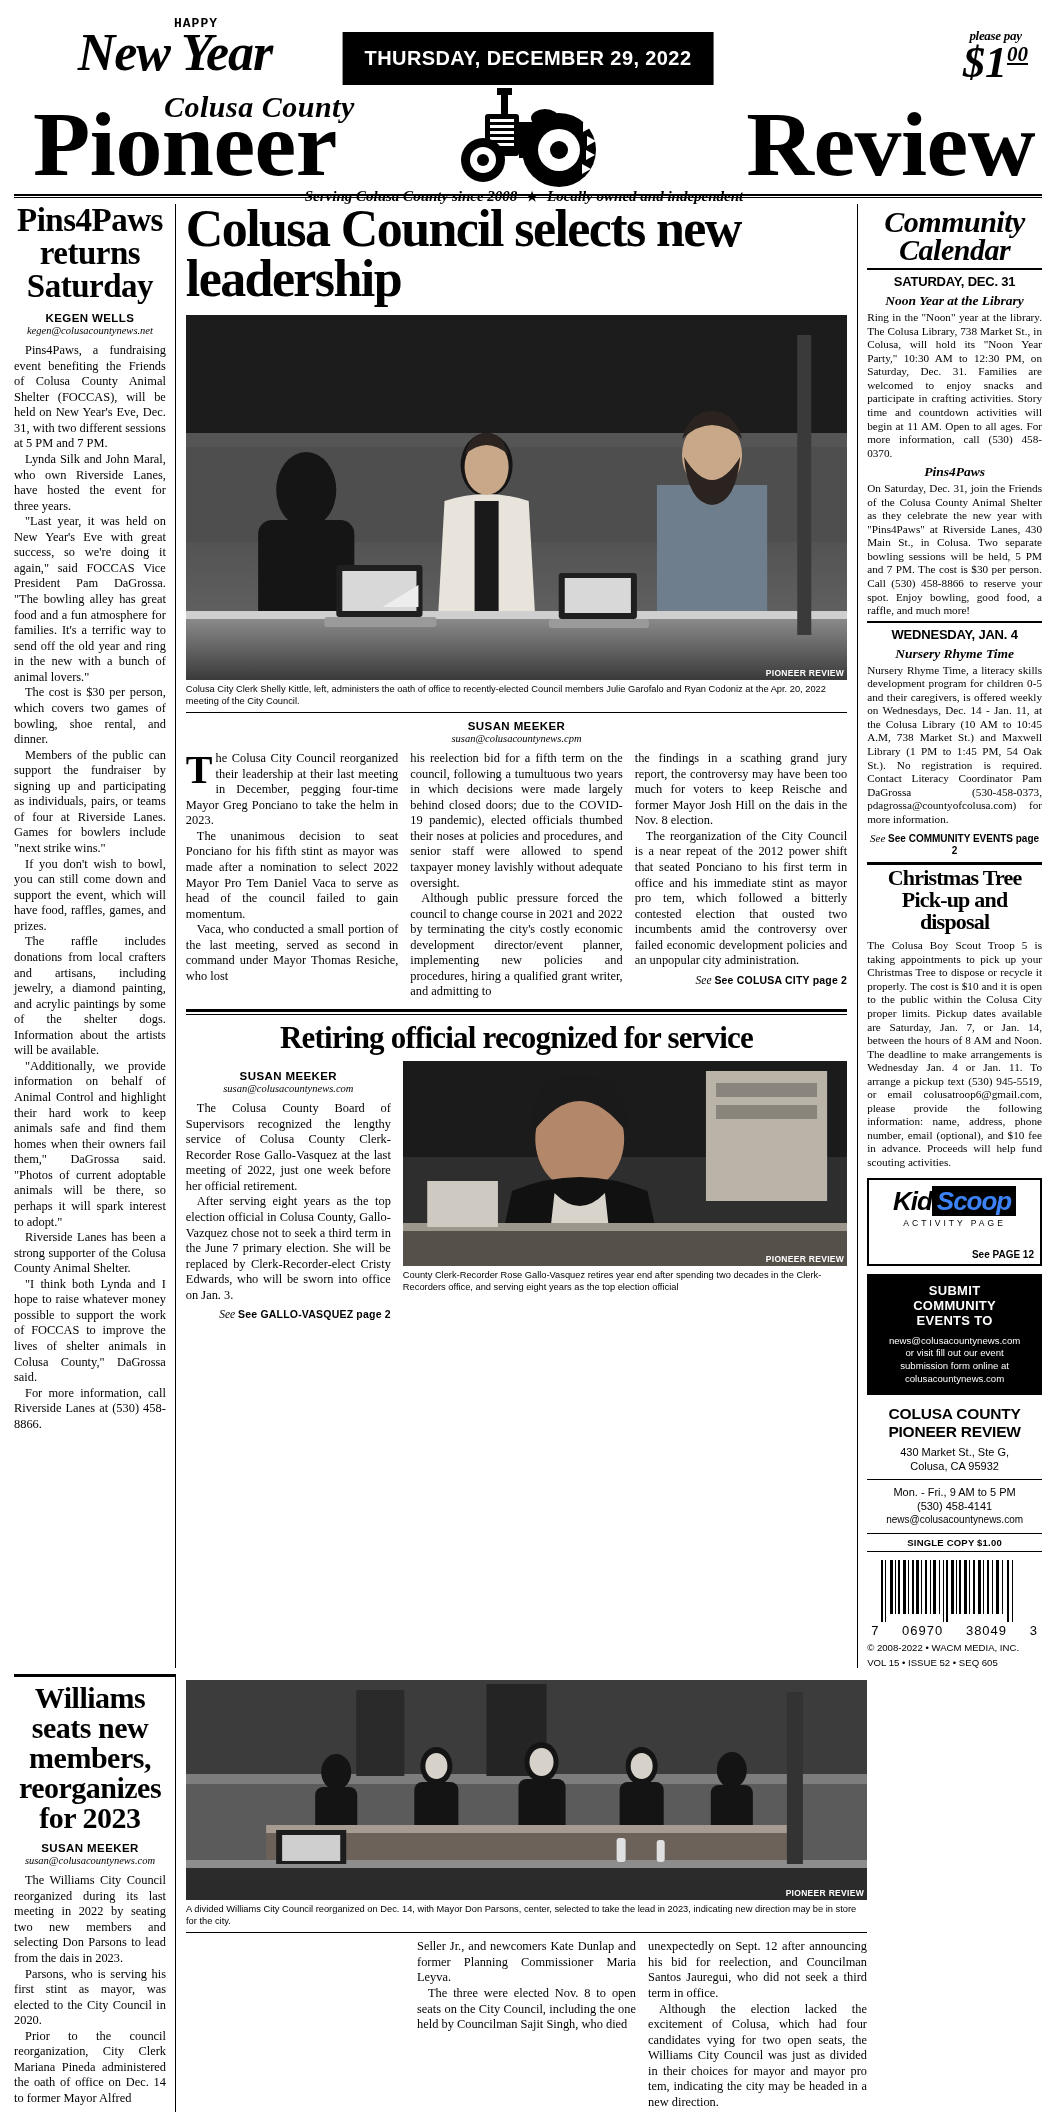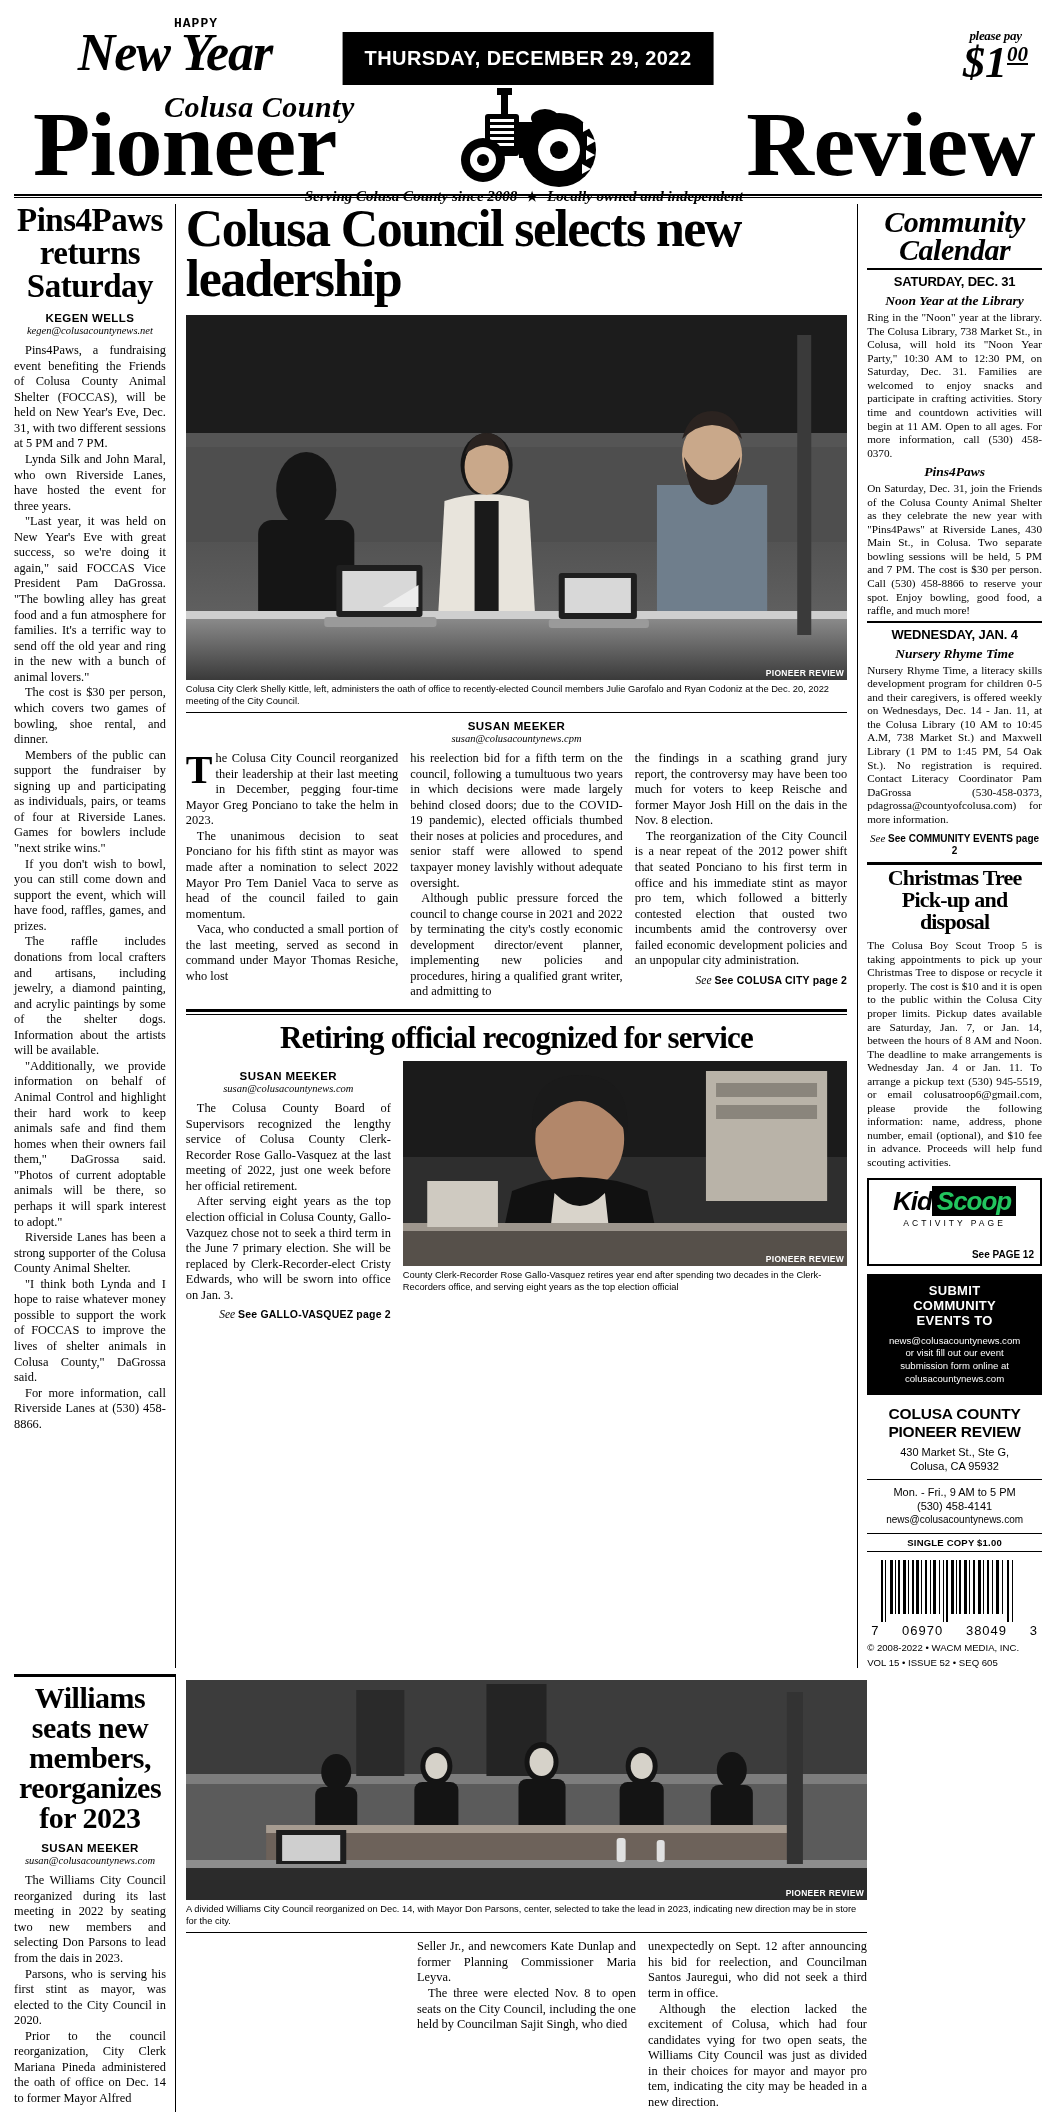--- a/index.html
+++ b/index.html
@@ -153,21 +153,21 @@
 
   
   .kidscoop {
     border: 2px solid #000; margin-top: 8px; padding: 6px 6px 4px; text-align: center;
     position: relative;
   }
   .kidscoop .ks1 {
     font-family: "Liberation Sans", sans-serif; font-weight: 700; font-size: 26px;
     font-style: italic; letter-spacing: -1px;
   }
-  .kidscoop .ks1 .scoop { background: #000; color: #22c55e; padding: 0 5px; }
+  .kidscoop .ks1 .scoop { background: #000; color: #3b82f6; padding: 0 5px; }
   .kidscoop .ks2 {
     font-family: "Liberation Sans", sans-serif; font-size: 8.5px; letter-spacing: 3px;
     margin-top: 1px;
   }
   .kidscoop .ks3 {
     font-family: "Liberation Serif", serif; font-style: italic; font-size: 11px;
     text-align: right; margin-top: 20px;
   }
   .kidscoop .ks3 b { font-family: "Liberation Sans", sans-serif; font-style: normal; font-size: 10px; }
 
@@ -356,21 +356,21 @@
           </g>
 
           <rect x="610" y="20" width="14" height="300" fill="#3a3a3a"></rect>
 
           <g fill="#ededed">
               <path d="M196 292 l36 -22 v22z"></path>
             </g>
         </svg>
         <div class="credit">PIONEER REVIEW</div>
       </div>
-      <div class="caption">Colusa City Clerk Shelly Kittle, left, administers the oath of office to recently-elected Council members Julie Garofalo and Ryan Codoniz at the Dec. 20, 2022 meeting of the City Council.</div>
+      <div class="caption">Colusa City Clerk Shelly Kittle, left, administers the oath of office to recently-elected Council members Julie Garofalo and Ryan Codoniz at the Apr. 20, 2022 meeting of the City Council.</div>
 
       <div class="byline" style="margin-top:7px">SUSAN MEEKER</div>
       <div class="byemail">susan@colusacountynews.cpm</div>
 
       <div class="mid-cols3">
         <div>
           <p class="body dropcap noind">The Colusa City Council reorganized their leadership at their last meeting in December, pegging four-time Mayor Greg Ponciano to take the helm in 2023.</p>
           <p class="body">The unanimous decision to seat Ponciano for his fifth stint as mayor was made after a nomination to select 2022 Mayor Pro Tem Daniel Vaca to serve as head of the council failed to gain momentum.</p>
           <p class="body">Vaca, who conducted a small portion of the last meeting, served as second in command under Mayor Thomas Resiche, who lost</p>
         </div>

